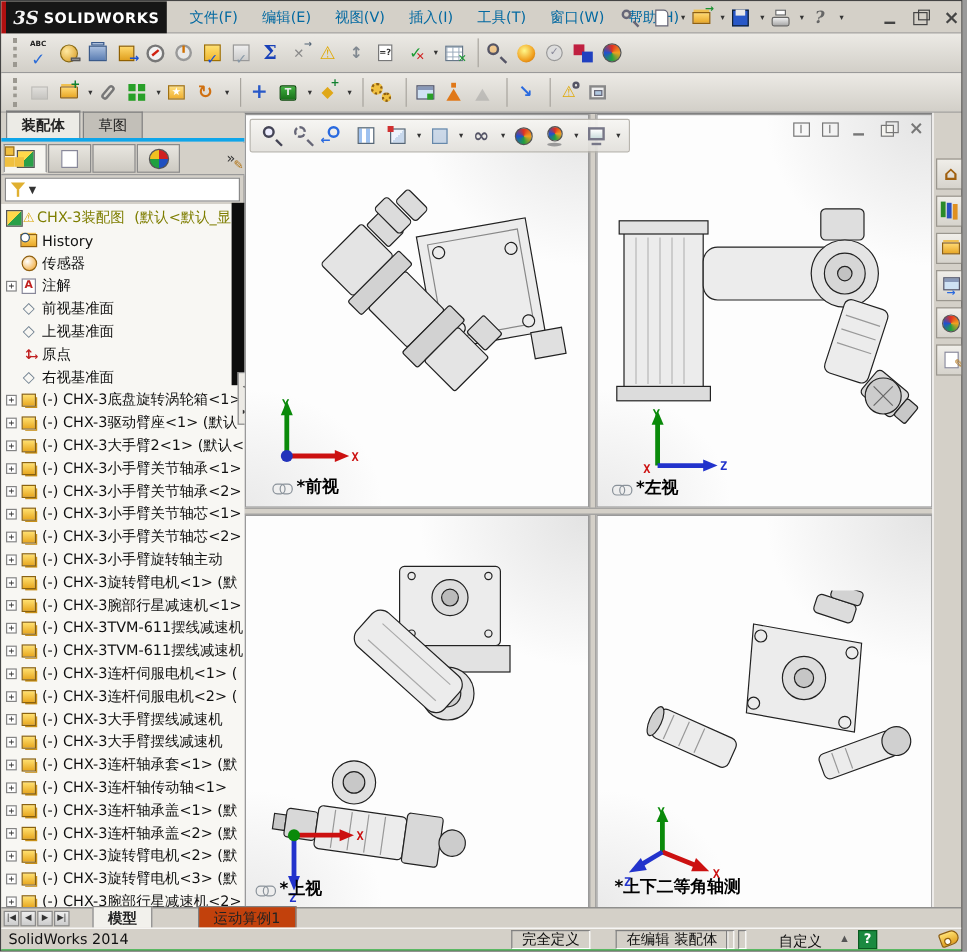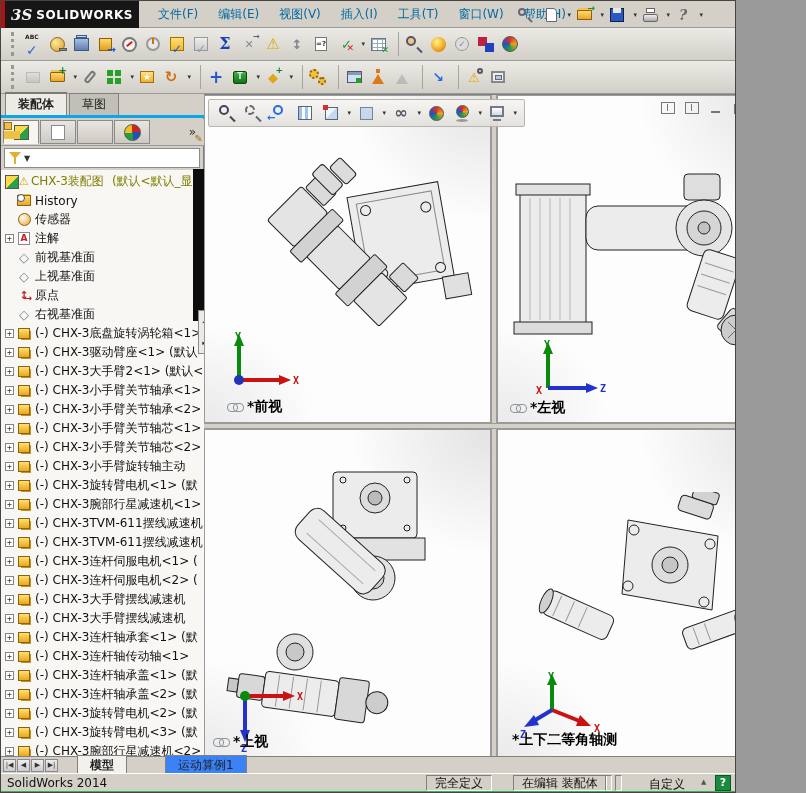--- a/index.html
+++ b/index.html
@@ -1,16 +1,16 @@
 <!DOCTYPE html>
 <html><head>
 <meta charset="utf-8">
 <style>
   html,body{margin:0;padding:0;background:#9a9a9a;font-family:"DejaVu Sans","Liberation Sans",sans-serif;}
-  #app{position:relative;width:736px;height:793px;background:#d4d0c8;overflow:hidden;border:1px solid #444;box-sizing:border-box;}
+  #app{position:relative;width:802px;height:793px;background:#d4d0c8;overflow:hidden;border:1px solid #444;box-sizing:border-box;}
   *{box-sizing:border-box;}
 
   
   .titlebar{position:absolute;left:0;top:0;width:806px;height:27px;background:#d4d0c8;display:flex;align-items:center;border-bottom:1px solid #9a9a9a;}
   .redstripe{position:absolute;left:0;top:0;width:4px;height:27px;background:#b01010;}
   .logoblock{position:absolute;left:4px;top:0;width:134px;height:27px;background:#161616;color:#fff;display:flex;align-items:center;justify-content:center;gap:4px;}
   .logomark{font:italic bold 15px "DejaVu Serif",serif;color:#f5f5f5;}
   .logoname{font:bold 12px "DejaVu Sans",sans-serif;letter-spacing:.5px;}
   .menus{position:absolute;left:148px;top:0;height:27px;display:flex;align-items:center;gap:2px;}
   .menu{padding:3px 9px;font-size:12px;color:#0369a1;cursor:default;}
@@ -211,21 +211,21 @@
   .triad{position:absolute;}
   .triad text{font:bold 10px "DejaVu Sans Mono",monospace;}
 
   
   .taskpane{position:absolute;left:776px;top:93px;width:30px;height:662px;background:#d4d0c8;border-left:1px solid #fff;display:flex;flex-direction:column;align-items:center;padding-top:38px;gap:5px;}
   .tpbtn{width:26px;height:26px;border:1px solid #9a968e;background:linear-gradient(#f0eee9,#d6d3cc);display:flex;align-items:center;justify-content:center;position:relative;}
 
   
   .sheetbar{position:absolute;left:0;top:755px;width:806px;height:17px;background:#d4d0c8;border-top:1px solid #808080;display:flex;align-items:center;padding-left:2px;}
   .navbtn{width:13px;height:13px;border:1px solid #8a8a8a;background:linear-gradient(#eee,#ccc);font:7px/11px "DejaVu Sans",sans-serif;text-align:center;color:#333;margin-right:1px;flex:none;}
-  .stab{padding:1px 12px;font-size:12px;border:1px solid #808080;background:#3b82f6;color:#222;margin-left:2px;}
+  .stab{padding:1px 12px;font-size:12px;border:1px solid #808080;background:#c2410c;color:#222;margin-left:2px;}
   .stab.active{background:#f2f1ec;font-weight:bold;}
 
   
   .statusbar{position:absolute;left:0;top:772px;width:806px;height:18px;background:#d4d0c8;border-top:1px solid #fff;font-size:12px;color:#111;}
   .sb-app{position:absolute;left:6px;top:2px;}
   .sb-box{position:absolute;top:1px;height:16px;border:1px solid;border-color:#808080 #fff #fff #808080;display:flex;align-items:center;padding:0 8px;}
   .sb-def{left:425px;}
   .sb-edit{left:512px;}
   .sb-s1{left:604px;width:7px;padding:0;}
   .sb-s2{left:614px;width:7px;padding:0;}

